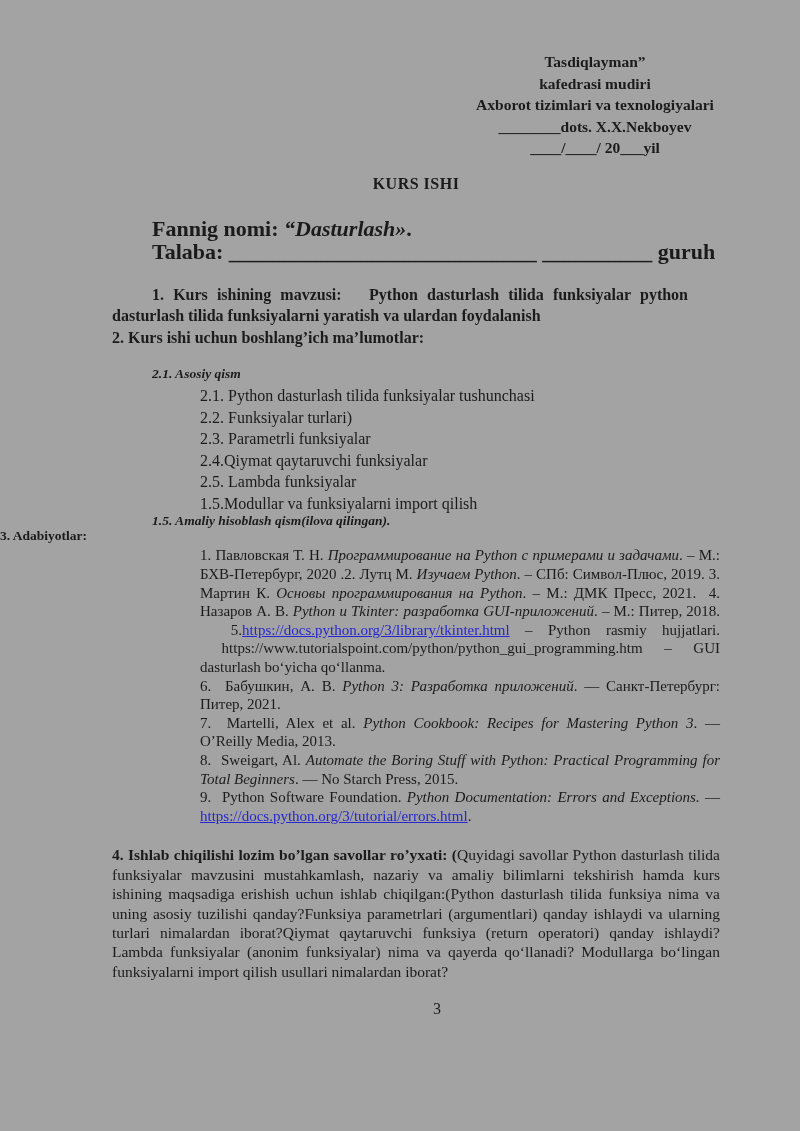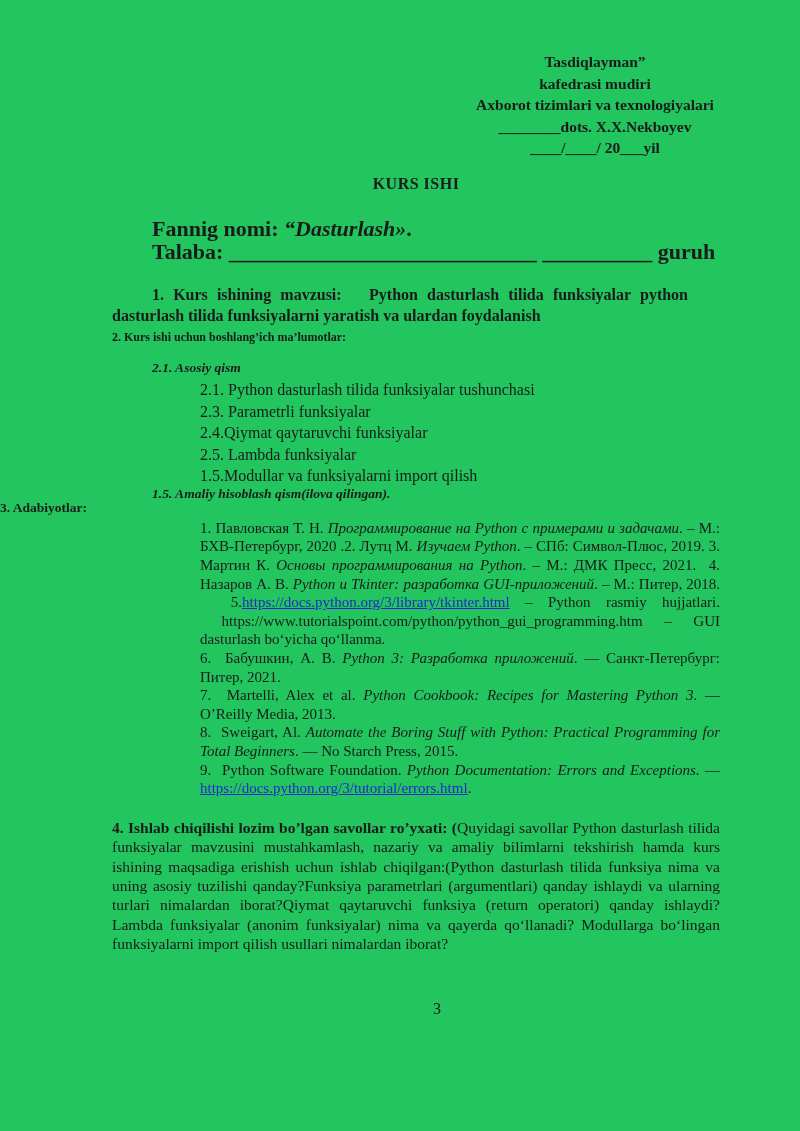--- a/index.html
+++ b/index.html
@@ -1,20 +1,20 @@
 <!DOCTYPE html>
 <html><head>
 <meta charset="utf-8">
 <style>
   html,body{margin:0;padding:0;background:#e8e8e8;}
   .page{
     position:relative;
     width:800px;height:1131px;
     margin:0 auto;
-    background:#22c55e;
+    background:#a3a3a3;
     color:#1b1b1b;
     font-family:"Liberation Serif","DejaVu Serif",serif;
     overflow:hidden;
   }
   .approval{
     margin:51px 0 0 445px;width:300px;
     text-align:center;font-weight:bold;
     font-size:15.5px;line-height:21.5px;
   }
   .doc-title{
@@ -26,22 +26,22 @@
     margin:23px 80px 0 152px;
     font-size:22px;font-weight:bold;line-height:23.5px;
   }
   .subject .ital{font-style:italic;}
   .topic{
     margin:20px 112px 0 112px;
     text-align:justify;font-weight:bold;
     font-size:16px;line-height:21.7px;text-indent:40px;
   }
   .h2{
-    margin:0 80px 12px 112px;
-    font-weight:bold;font-size:12px;line-height:21.7px;
+    margin:0 80px 18px 112px;
+    font-weight:bold;font-size:16px;line-height:21.7px;
   }
   .subh{
     margin-left:152px;
     font-weight:bold;font-style:italic;
     font-size:13.5px;line-height:14.6px;
   }
   .refs-heading{
     font-weight:bold;font-size:13.5px;line-height:14.6px;
   }
   .outline{margin:4px 0 0 200px;font-size:16px;line-height:21.5px;}
@@ -83,20 +83,21 @@
   </div>
 
   <div class="topic">1. Kurs ishining mavzusi: &nbsp; Python dasturlash tilida funksiyalar python dasturlash tilida funksiyalarni yaratish va ulardan foydalanish</div>
 
   <div class="h2">2. Kurs ishi uchun boshlang’ich ma’lumotlar:</div>
 
   <div class="subh">2.1. Asosiy qism</div>
 
   <div class="outline">
     <div>2.1. Python dasturlash tilida funksiyalar tushunchasi</div>
+    <div>2.2. Funksiyalar turlari)</div>
     <div>2.3. Parametrli funksiyalar</div>
     <div>2.4.Qiymat qaytaruvchi funksiyalar</div>
     <div>2.5. Lambda funksiyalar</div>
     <div>1.5.Modullar va funksiyalarni import qilish</div>
   </div>
 
   <div class="subh">1.5. Amaliy hisoblash qism(ilova qilingan).</div>
 
   <div class="refs-heading">3. Adabiyotlar:</div>
 

